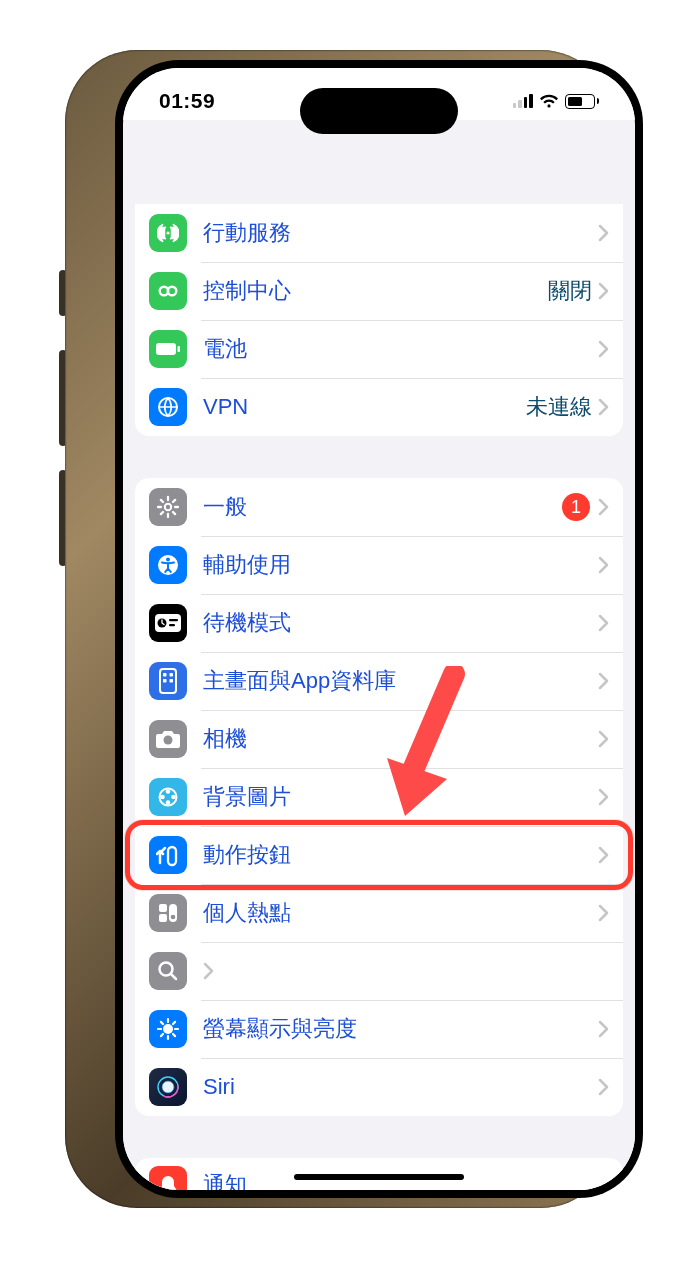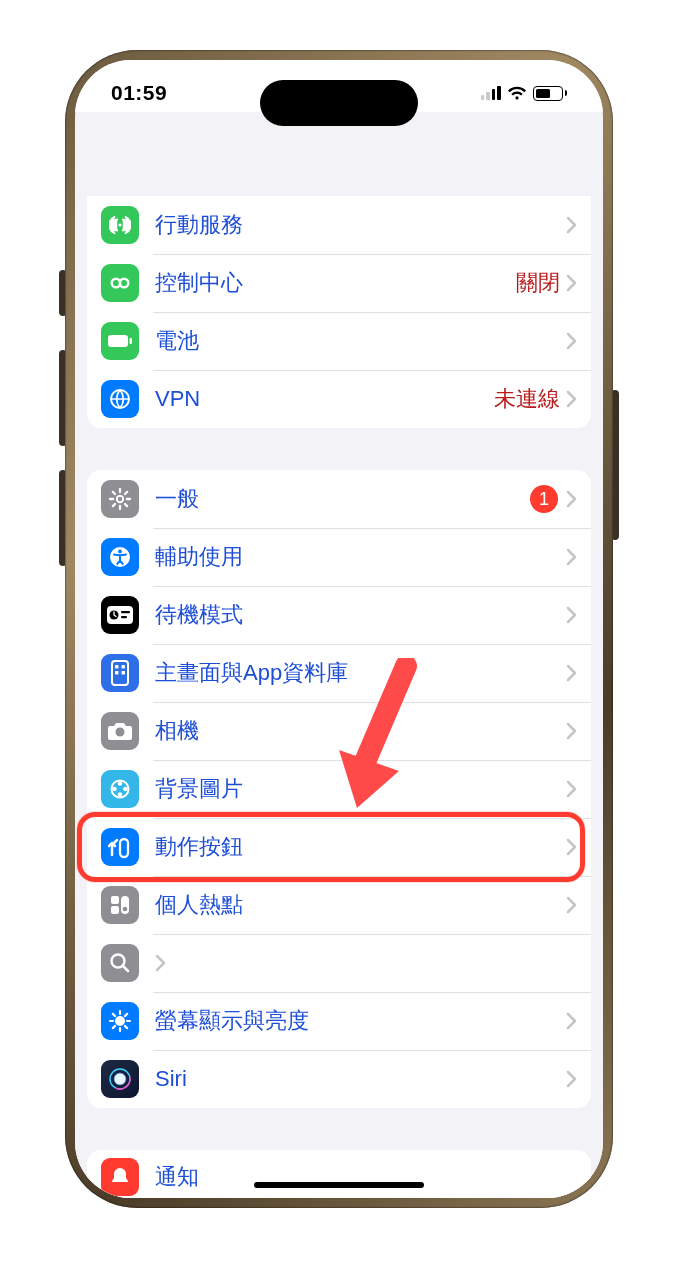--- a/index.html
+++ b/index.html
@@ -20,21 +20,22 @@
     height: 1158px;
     border-radius: 72px;
     background: linear-gradient(135deg,#6b5a3f,#a08862 30%,#4a3c28 70%,#8c7654);
     padding: 10px;
     box-shadow: 0 0 2px #000 inset;
   }
   .phone-bezel {
     width: 100%; height: 100%;
     background: #000;
     border-radius: 64px;
-    padding: 0;
+    padding: 8px;
+    margin-left: 40px;
   }
   .screen {
     width: 100%; height: 100%;
     background: #f2f2f7;
     border-radius: 56px;
     overflow: hidden;
     position: relative;
   }
   
   .side-btn { position:absolute; background:#3a3126; border-radius:4px; }
@@ -120,21 +121,21 @@
   }
   .icon-box {
     width: 38px; height: 38px;
     border-radius: 9px;
     display:flex; align-items:center; justify-content:center;
     flex-shrink:0;
     margin-right: 16px;
   }
   .icon-box svg { display:block; }
   .row-label { font-size: 22px; flex:1; color:#1d4ed8; }
-  .row-value { font-size: 22px; color:#b91c1c; margin-right:6px;}
+  .row-value { font-size: 22px; color:#0c4a6e; margin-right:6px;}
   .badge {
     width:28px; height:28px; border-radius:50%;
     background:#ff3b30; color:#fff;
     font-size:18px; font-weight:500;
     display:flex; align-items:center; justify-content:center;
     margin-right:8px;
   }
   .chevron { color:#c5c5c8; }
   .chevron svg{display:block;}
 

